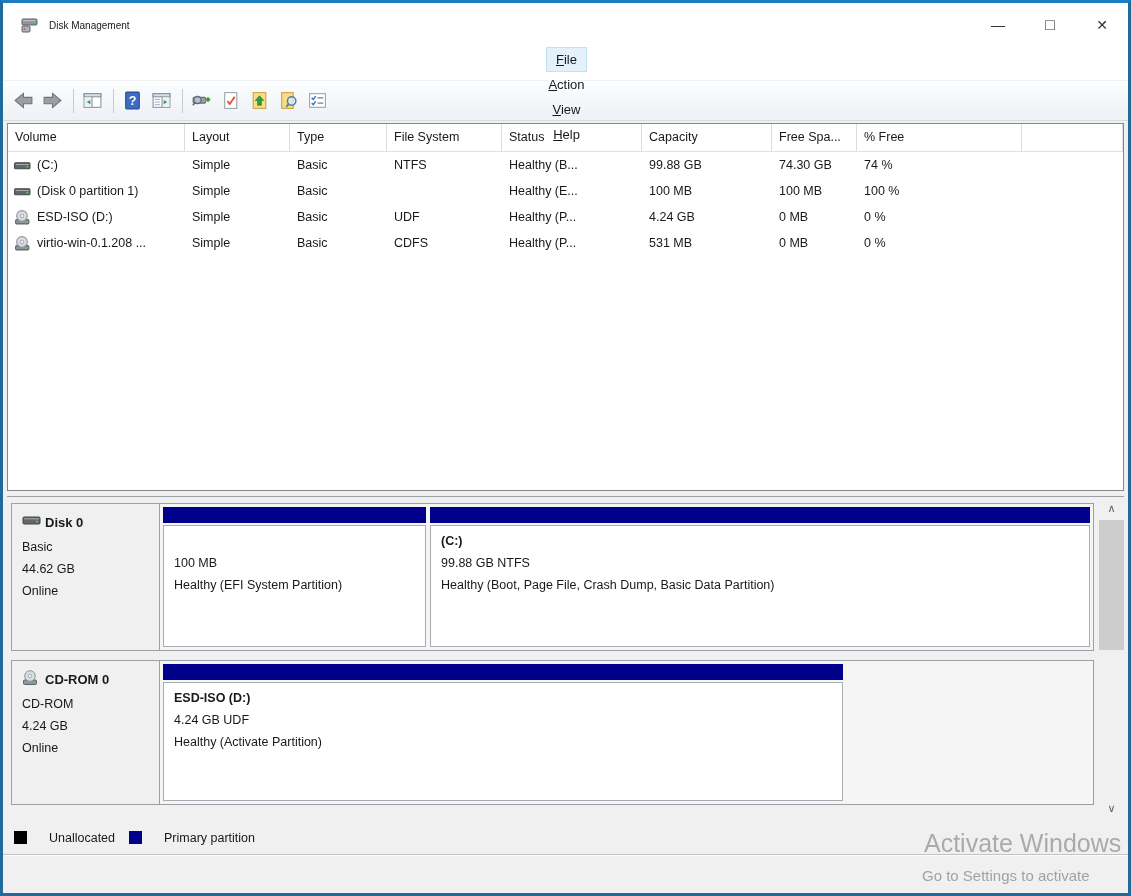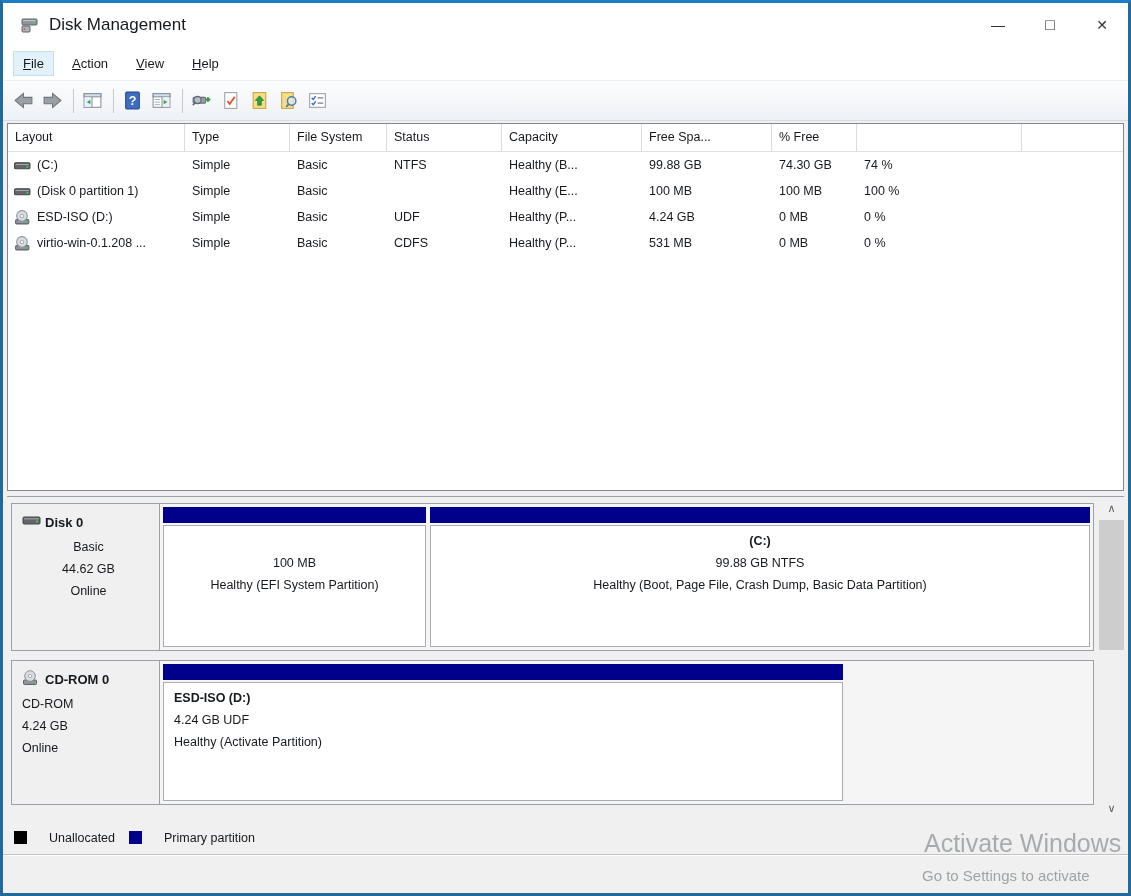--- a/index.html
+++ b/index.html
@@ -10,27 +10,27 @@
     border:3px solid #226a99;
     border-top-color:#1d7dc4;
     background:#f0f0f0;
     font-family:"Liberation Sans","DejaVu Sans",sans-serif;
     font-size:12.5px;color:#16191d;
     overflow:hidden;
   }
   
   .titlebar{height:44px;background:#fff;display:flex;align-items:center;padding-left:17px;}
   .title-icon{width:20px;height:20px;margin-right:9px;display:inline-flex;}
-  .title-text{font-size:17px;}
+  .title-text{font-size:10px;}
   .win-controls{margin-left:auto;display:flex;height:100%;}
   .win-btn{width:52px;height:100%;display:flex;align-items:center;justify-content:center;
     font-size:14px;color:#333;cursor:default;}
   .win-btn.max{font-size:16px;}
   
-  .menubar{height:34px;background:#fff;display:flex;align-items:center;padding-left:10px;font-size:13px;border-bottom:1px solid #f0f0f0;}
+  .menubar{height:34px;background:#fff;display:flex;align-items:center;padding-left:10px;font-size:13px;border-bottom:1px solid #f0f0f0;flex-direction:column;}
   .menu-item{padding:5px 10px;margin-right:8px;}
   .menu-item.hover{background:#e3f1fb;border:1px solid #c4e0f5;padding:4px 9px;}
   .menu-item .ini{text-decoration:underline;}
   
   .toolbar{height:40px;display:flex;align-items:center;padding-left:7px;
     background:linear-gradient(#fcfdfe,#eef1f5);border-bottom:1px solid #d9dce0;}
   .tbtn{width:27px;height:27px;display:flex;align-items:center;justify-content:center;margin-right:2px;}
   .tbtn svg{width:21px;height:21px;}
   .tsep{width:1px;height:24px;background:#c6cacf;margin:0 5px;}
   
@@ -39,21 +39,21 @@
   .vheader{height:28px;border-bottom:1px solid #e1e1e1;}
   .vheader .hcell{padding:6px 4px 0 7px;border-right:1px solid #dcdcdc;white-space:nowrap;overflow:hidden;}
   .vrow{height:26px;align-items:center;}
   .vcell{padding-left:7px;white-space:nowrap;overflow:hidden;}
   .vcell.first{display:flex;align-items:center;gap:6px;padding-left:6px;}
   .row-icon{width:17px;height:17px;flex:0 0 17px;display:inline-flex;}
   
   .graph-pane{margin:5px 4px 0 4px;height:324px;position:relative;background:#f0f0f0;border-top:1px solid #9aa0a5;}
   .graph-content{position:absolute;left:4px;top:6px;right:30px;}
   .disk-row{display:flex;border:1px solid #9aa0a5;background:#f0f0f0;margin-bottom:9px;}
-  .disk-row.d0{height:148px;text-align:center;}
+  .disk-row.d0{height:148px;}
   .disk-row.d1{height:145px;}
   .disk-label{width:148px;background:#f0f0f0;border-right:1px solid #9aa0a5;padding:9px 4px 0 10px;}
   .disk-title{font-weight:bold;font-size:13px;display:flex;align-items:center;gap:3px;margin-bottom:4px;}
   .disk-title svg{width:20px;height:16px;}
   .disk-sub{line-height:22px;}
   .disk-graph{flex:1;display:flex;gap:4px;padding:3px;background:#f5f5f5;}
   .partition{display:flex;flex-direction:column;}
   .p-efi{flex:0 0 263px;}
   .p-c{flex:1;}
   .p-esd{flex:0 0 680px;}
@@ -184,20 +184,21 @@
           <path d="M4.5 7.5 L6 9 L8.3 5.8" stroke="#3f6fbf" stroke-width="1.4" fill="none"></path>
           <line x1="10" y1="7.5" x2="15.5" y2="7.5" stroke="#8a9097" stroke-width="1.4"></line>
           <path d="M4.5 12.5 L6 14 L8.3 10.8" stroke="#3f6fbf" stroke-width="1.4" fill="none"></path>
           <line x1="10" y1="12.5" x2="15.5" y2="12.5" stroke="#8a9097" stroke-width="1.4"></line>
         </svg>
     </span>
   </div>
 
   <div class="volume-pane">
     <div class="vgrid vheader">
+      <span class="hcell">Volume</span>
       <span class="hcell">Layout</span>
       <span class="hcell">Type</span>
       <span class="hcell">File System</span>
       <span class="hcell">Status</span>
       <span class="hcell">Capacity</span>
       <span class="hcell">Free Spa...</span>
       <span class="hcell">% Free</span>
       <span class="hcell"></span>
     </div>
 

